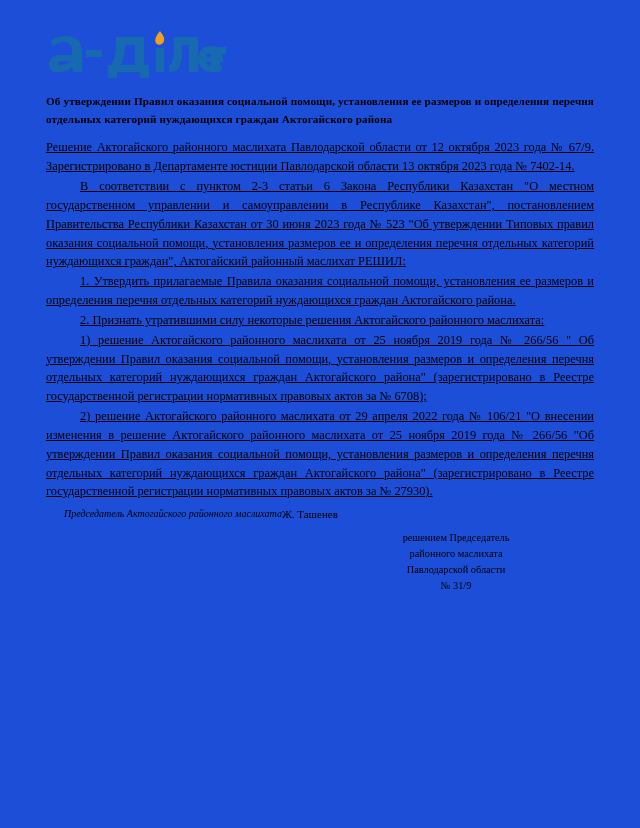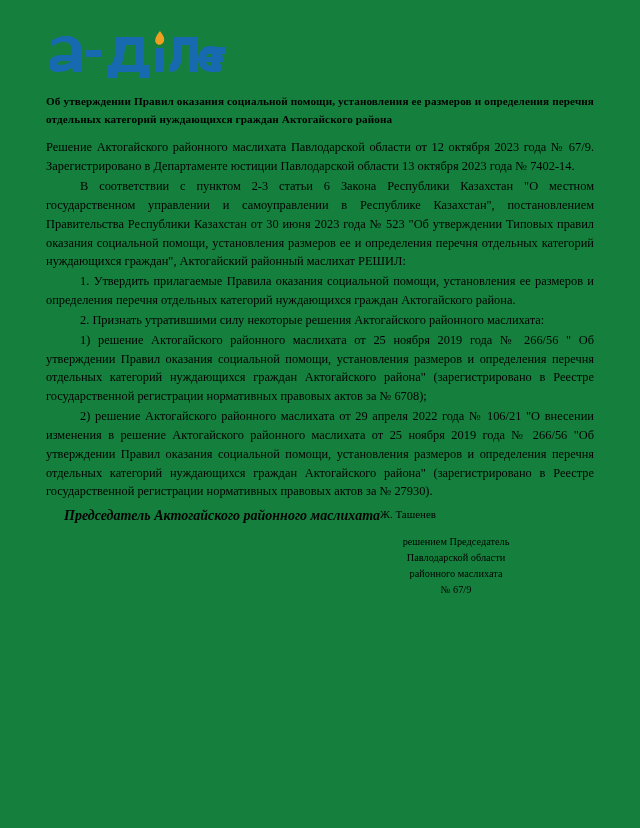--- a/index.html
+++ b/index.html
@@ -13,21 +13,21 @@
     font-family: "Liberation Serif", serif;
     color: #000000;
     overflow: hidden;
   }
   .page {
     width: 640px;
     height: 828px;
     position: relative;
     box-sizing: border-box;
     padding: 28px 46px 0 46px;
-    background: #15803d;
+    background: #1d4ed8;
   }
   
   .logo {
     position: relative;
     height: 54px;
     margin-bottom: 10px;
   }
   .logo svg { display: block; }
 
   
@@ -39,36 +39,36 @@
     letter-spacing: 0.1px;
     text-align: justify;
     margin: 0 0 10px 0;
   }
   .para {
     font-size: 12.4px;
     line-height: 1.52;
     text-align: justify;
     margin: 0 0 1px 0;
     text-justify: inter-word;
+    text-decoration: underline;
   }
   .para.indent-wide {
     text-indent: 34px;
   }
   .signature-row {
     margin-top: 7px;
     display: flex;
     align-items: flex-start;
   }
   .sig-left {
-    font-size: 14px;
+    font-size: 10px;
     font-style: italic;
     font-family: "Liberation Serif", serif;
     padding-left: 18px;
     white-space: nowrap;
-    font-weight: bold;
   }
   .sig-right {
     font-size: 11px;
     font-family: "Liberation Serif", serif;
     white-space: nowrap;
   }
   .approval {
     margin-top: 10px;
     margin-left: 330px;
     font-size: 10.3px;
@@ -117,18 +117,18 @@
   <div class="para indent-wide">1) решение Актогайского районного маслихата от 25 ноября 2019 года № 266/56 " Об утверждении Правил оказания социальной помощи, установления размеров и определения перечня отдельных категорий нуждающихся граждан Актогайского района" (зарегистрировано в Реестре государственной регистрации нормативных правовых актов за № 6708);</div>
   <div class="para indent-wide">2) решение Актогайского районного маслихата от 29 апреля 2022 года № 106/21 "О внесении изменения в решение Актогайского районного маслихата от 25 ноября 2019 года № 266/56 "Об утверждении Правил оказания социальной помощи, установления размеров и определения перечня отдельных категорий нуждающихся граждан Актогайского района" (зарегистрировано в Реестре государственной регистрации нормативных правовых актов за № 27930).</div>
 
   <div class="signature-row">
     <div class="sig-left">Председатель Актогайского районного маслихата</div>
     <div class="sig-right">Ж. Ташенев</div>
   </div>
 
   <div class="approval">
     <div>решением Председатель</div>
+    <div>районного маслихата</div>
     <div>Павлодарской области</div>
-    <div>районного маслихата</div>
-    <div>№ 67/9</div>
+    <div>№ 31/9</div>
   </div>
 
 </div>
 
 </body></html>

